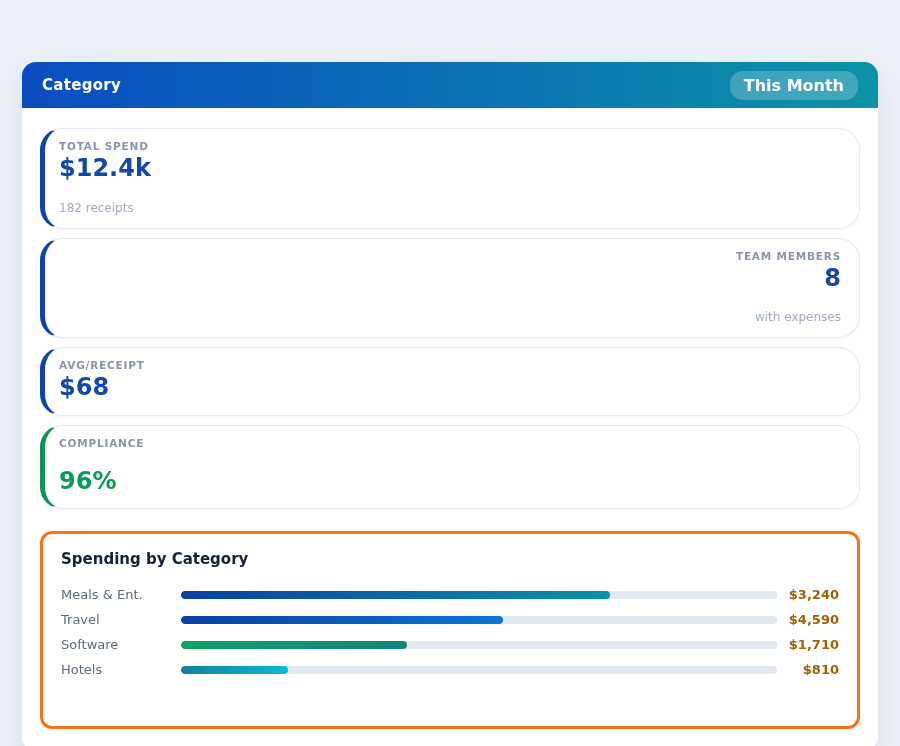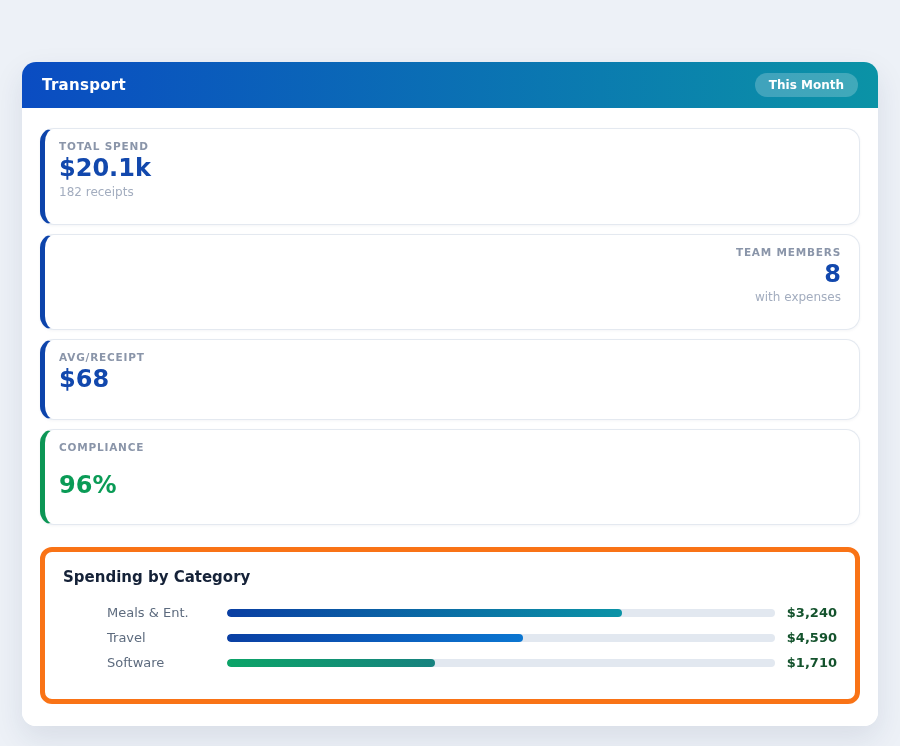--- a/index.html
+++ b/index.html
@@ -26,21 +26,21 @@
   }
   .header-title {
     color: #ffffff;
     font-size: 15px;
     font-weight: bold;
     letter-spacing: 0.3px;
   }
   .badge {
     background: rgba(255, 255, 255, 0.22);
     color: #ffffff;
-    font-size: 12px;
+    font-size: 16px;
     font-weight: bold;
     padding: 5px 14px;
     border-radius: 13px;
     border: none;
     cursor: pointer;
     font-family: inherit;
   }
   .content {
     padding: 20px 18px 22px 18px;
     background: #ffffff;
@@ -48,102 +48,101 @@
   .stats {
     display: flex;
     flex-direction: column;
     gap: 9px;
   }
   .stat-card {
     background: #ffffff;
     border: 1px solid #e4e9f0;
     border-left-width: 5px;
     border-left-style: solid;
-    border-radius: 14px;
-    padding: 11px 18px 25px 14px;
+    border-radius: 22px;
+    padding: 11px 18px 13px 14px;
     box-shadow: 0 1px 3px rgba(30, 50, 90, 0.05);
   }
   .stat-label {
     font-size: 10.5px;
     font-weight: bold;
     letter-spacing: 0.8px;
     color: #8a95a9;
     text-transform: uppercase;
   }
   .stat-value {
     font-size: 24px;
     font-weight: bold;
     margin-top: 3px;
     line-height: 1.15;
   }
   .stat-sub {
     font-size: 12px;
     color: #a3adbf;
-    margin-top: 2px;
+    margin-top: 18px;
   }
   .chart-card {
     margin-top: 22px;
     background: #ffffff;
-    border: 5px solid #f97316;
+    border: 3px solid #f97316;
     border-radius: 12px;
-    padding: 16px 18px 24px 18px;
+    padding: 16px 18px 44px 18px;
   }
   .chart-title {
     font-size: 15px;
     font-weight: bold;
     color: #152238;
     margin-bottom: 14px;
   }
   .chart-row {
     display: flex;
     align-items: center;
     height: 25px;
   }
   .row-label {
     width: 120px;
     flex: 0 0 120px;
     font-size: 13px;
     color: #5d6b7e;
-    margin-left: 44px;
   }
   .row-track {
     flex: 1;
     height: 8px;
     background: #e2e8f0;
     border-radius: 4px;
     overflow: hidden;
   }
   .row-fill {
     height: 100%;
     border-radius: 4px;
   }
   .row-value {
     width: 62px;
     flex: 0 0 62px;
     text-align: right;
     font-size: 13px;
     font-weight: bold;
-    color: #14532d;
+    color: #a16207;
   }
 </style>
 </head>
 <body style="background: rgb(237, 241, 247);">
 
 <div class="container">
   <div class="header" style="background: linear-gradient(90deg, rgb(10, 76, 194), rgb(11, 147, 166));">
-    <div class="header-title">Transport</div>
+    <div class="header-title">Category</div>
     <button class="badge">This Month</button>
   </div>
 
   <div class="content">
     <div class="stats">
 
       <div class="stat-card" style="border-left-color: rgb(13, 68, 171);">
         <div class="stat-label">TOTAL SPEND</div>
-        <div class="stat-value" style="color: rgb(18, 72, 173);">$20.1k</div>
+        <div class="stat-value" style="color: rgb(18, 72, 173);">$12.4k</div>
         <div class="stat-sub">182 receipts</div>
       </div>
 
       <div class="stat-card" style="border-left-color: rgb(13, 68, 171); text-align: right;">
         <div class="stat-label">TEAM MEMBERS</div>
         <div class="stat-value" style="color: rgb(18, 72, 173);">8</div>
         <div class="stat-sub">with expenses</div>
       </div>
 
       <div class="stat-card" style="border-left-color: rgb(13, 68, 171);">
@@ -179,16 +178,23 @@
 
   <div class="chart-row">
     <div class="row-label">Software</div>
     <div class="row-track" style="background: rgb(226, 232, 240);">
       <div class="row-fill" style="width: 38%; background: linear-gradient(90deg, rgb(12, 164, 104), rgb(23, 130, 127));"></div>
     </div>
     <div class="row-value">$1,710</div>
   </div>
 
 
+  <div class="chart-row">
+    <div class="row-label">Hotels</div>
+    <div class="row-track" style="background: rgb(226, 232, 240);">
+      <div class="row-fill" style="width: 18%; background: linear-gradient(90deg, rgb(19, 127, 155), rgb(12, 184, 218));"></div>
+    </div>
+    <div class="row-value">$810</div>
+  </div>
 </div>
     </div>
   </div>
 </div>
 
 </body></html>

